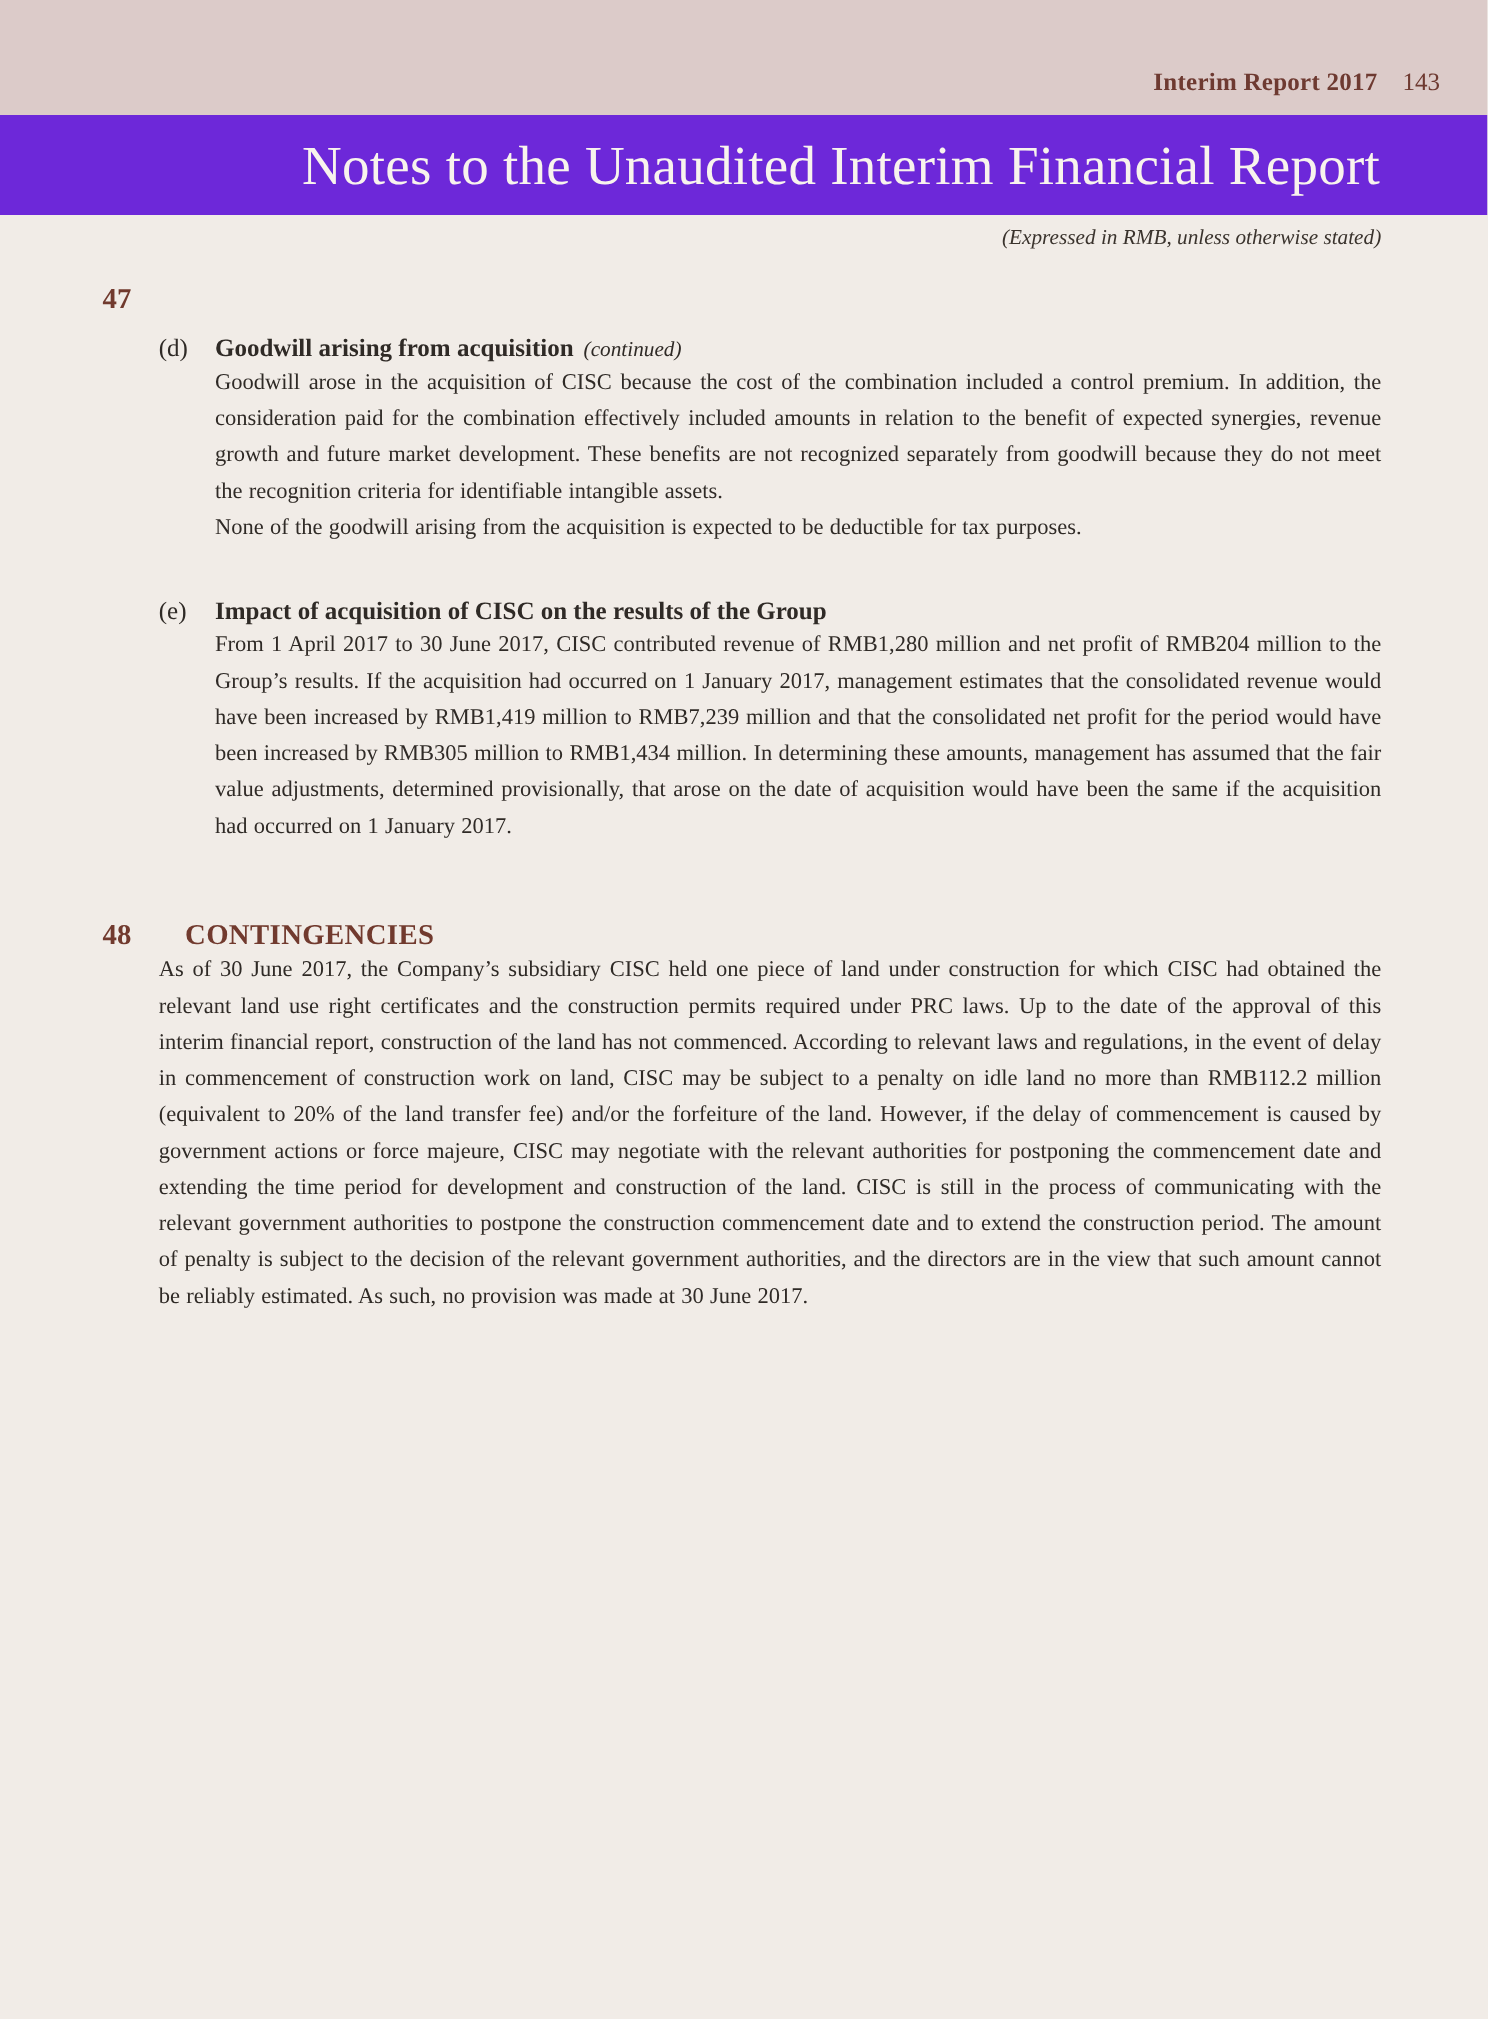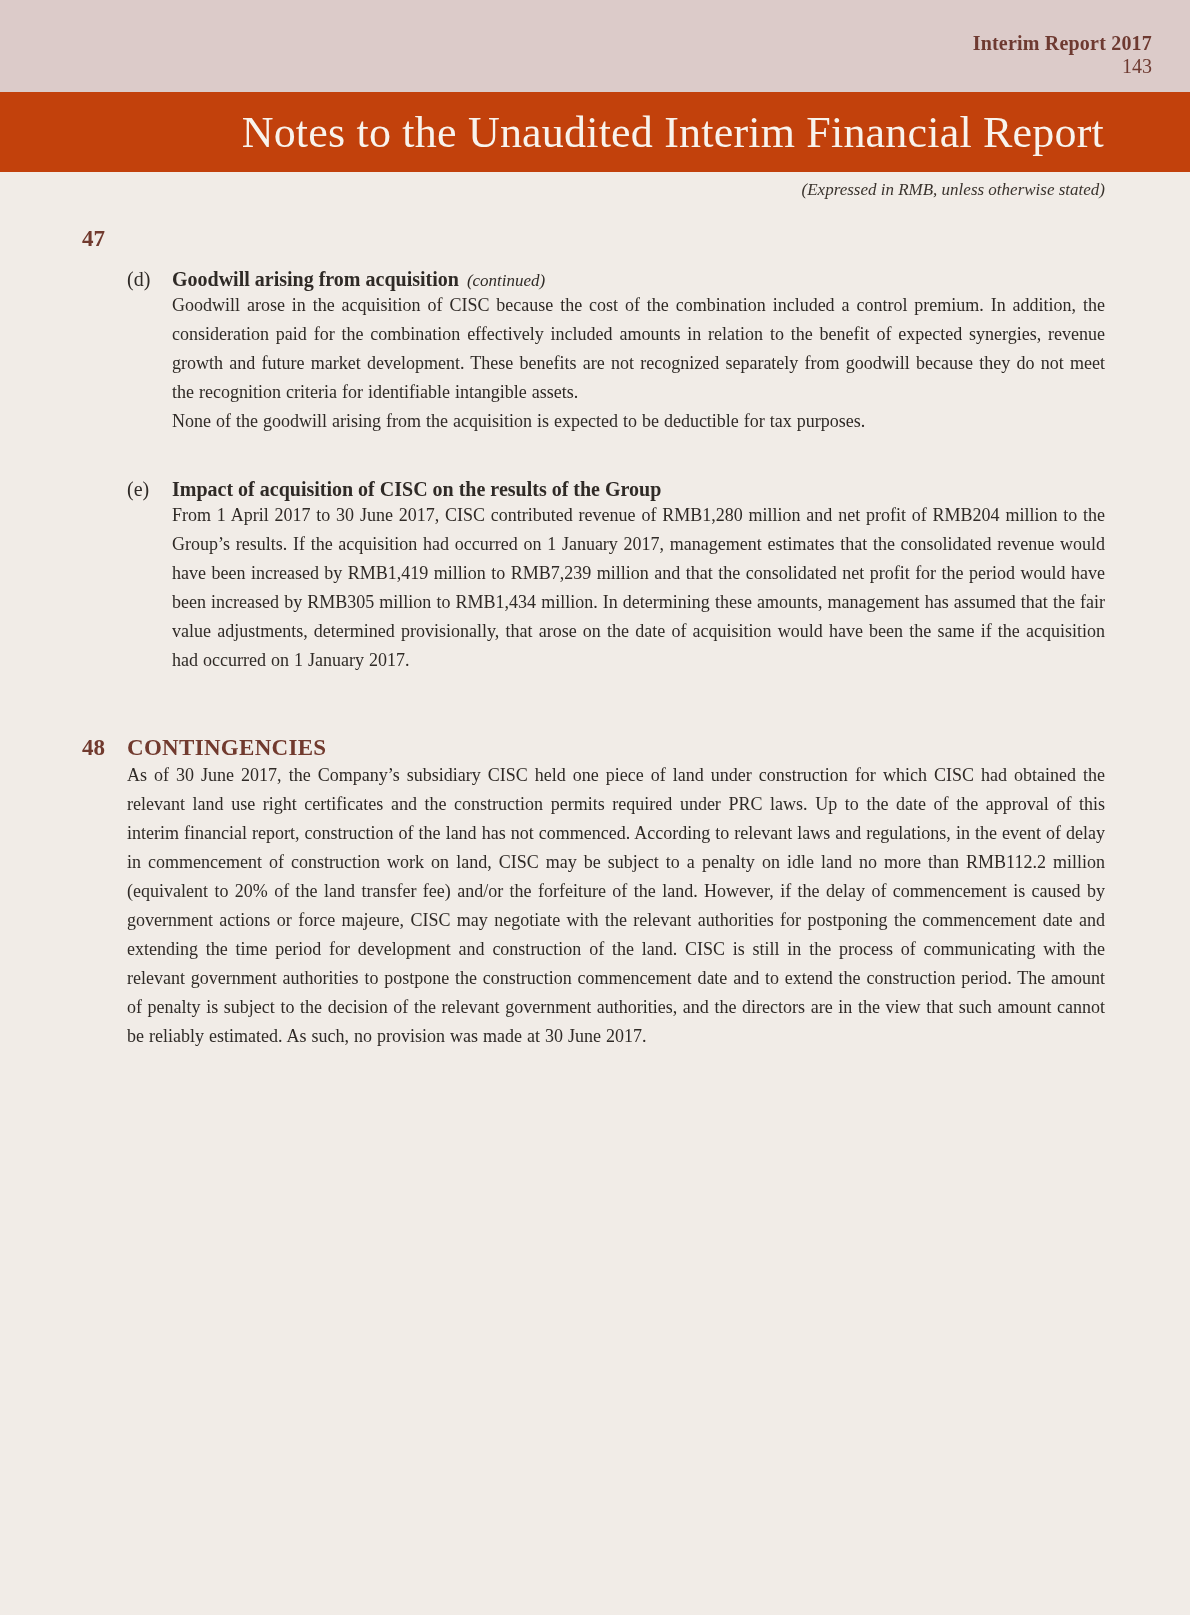--- a/index.html
+++ b/index.html
@@ -18,38 +18,37 @@
   
   .top-band {
     height: 92px;
     background: #DCCBC9;
     display: flex;
     align-items: flex-end;
     justify-content: flex-end;
     padding-right: 38px;
     padding-bottom: 14px;
     box-sizing: border-box;
-    flex-direction: column;
   }
   .top-band .report-title {
     font-weight: bold;
     font-size: 20px;
     color: #6E3A31;
     letter-spacing: 0.2px;
   }
   .top-band .page-number {
     font-size: 20px;
     color: #6E3A31;
     margin-left: 20px;
   }
 
   
   .banner {
     height: 80px;
-    background: #c2410c;
+    background: #6d28d9;
     display: flex;
     align-items: center;
     justify-content: flex-end;
     padding-right: 86px;
     box-sizing: border-box;
   }
   .banner .banner-title {
     color: #F8F3ED;
     font-size: 44px;
     letter-spacing: 0.2px;
@@ -68,20 +67,21 @@
 
   
   .content {
     padding-left: 82px;
     padding-right: 85px;
   }
 
   .section-row {
     display: flex;
     align-items: center;
+    gap: 21px;
   }
   .sec-num {
     flex: 0 0 45px;
     font-weight: bold;
     font-size: 23px;
     color: #713A2E;
   }
   .sec-title {
     font-weight: bold;
     font-size: 23px;

